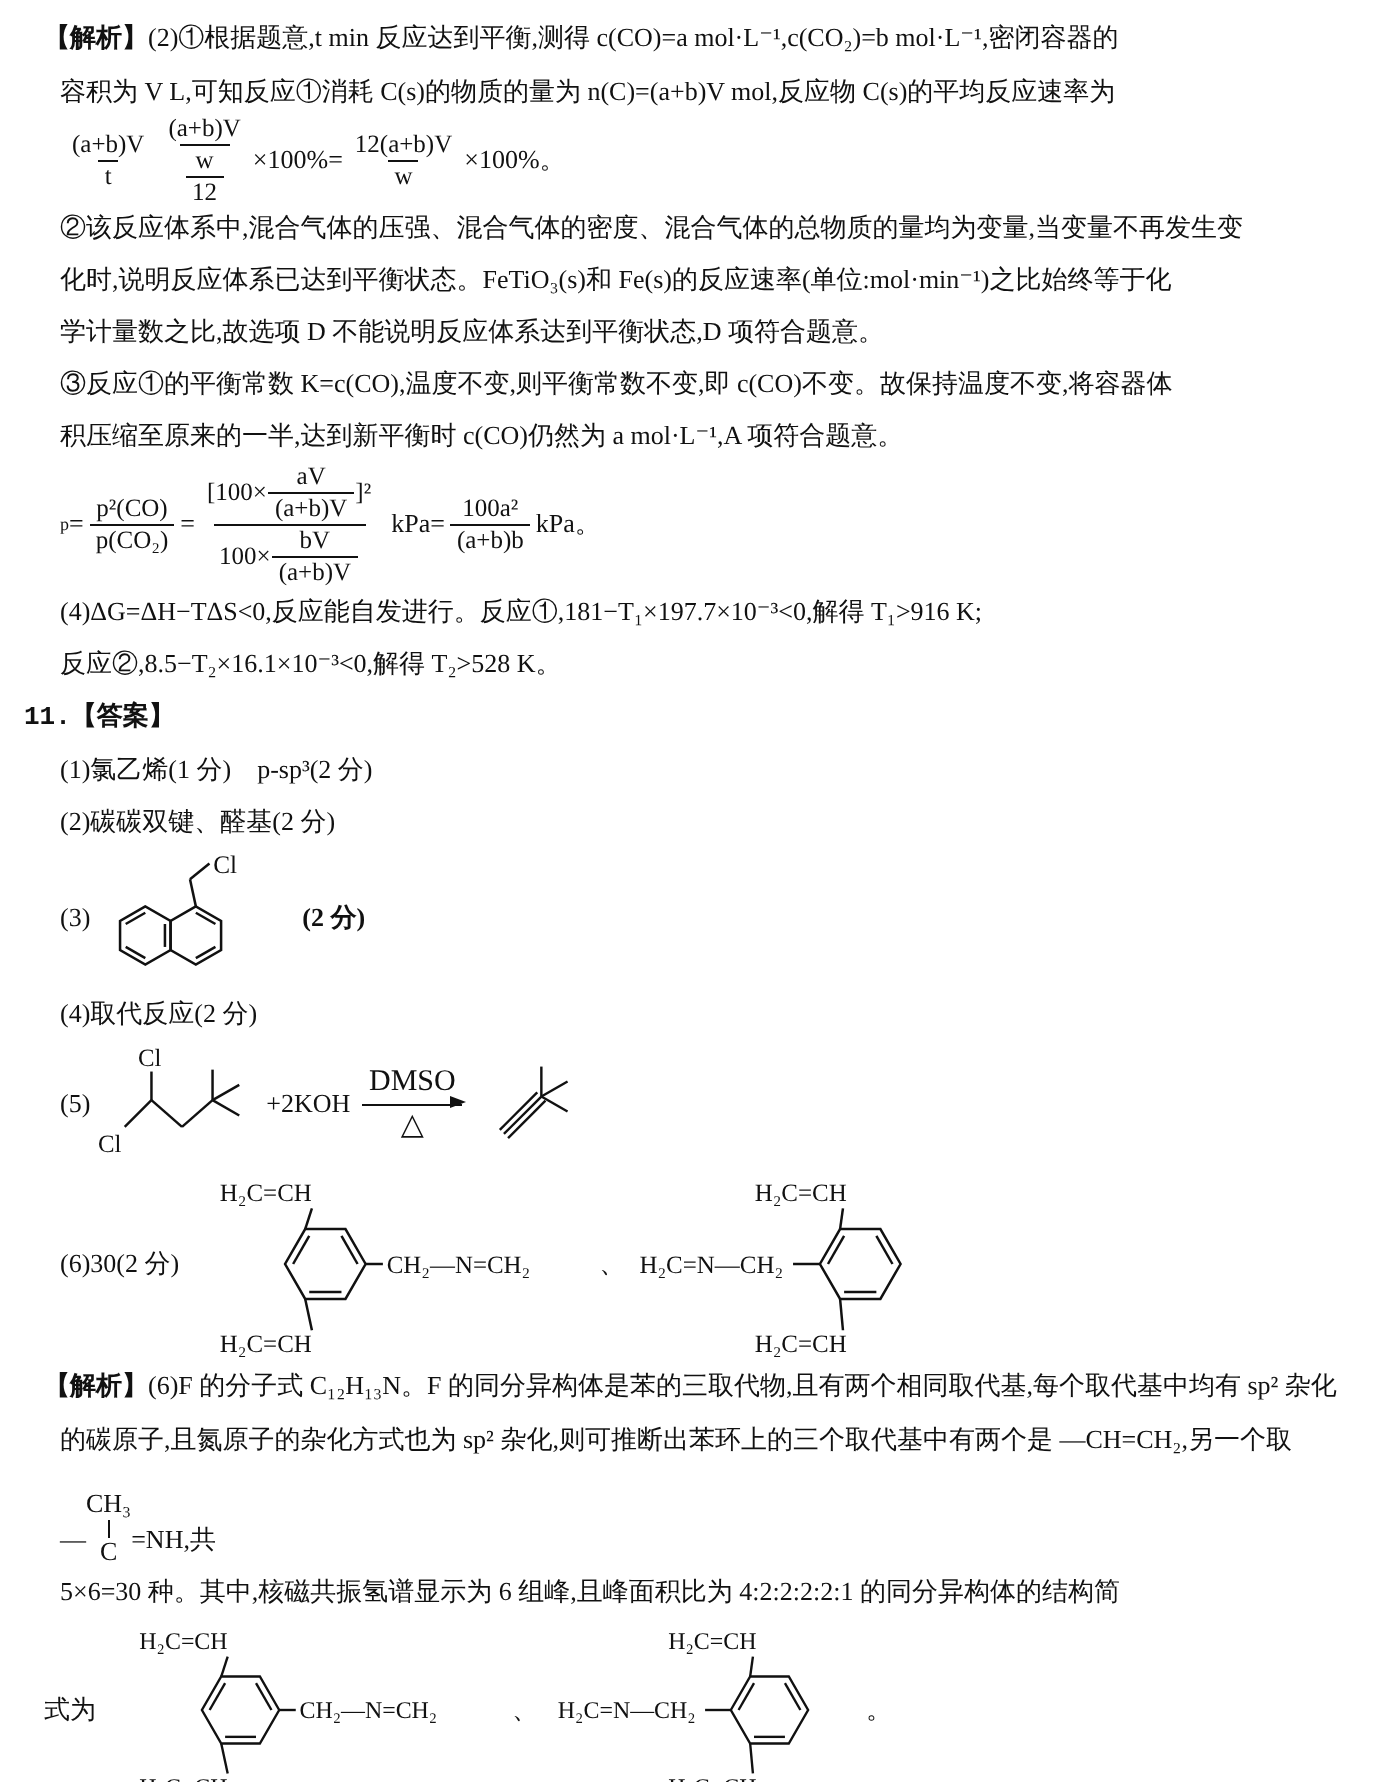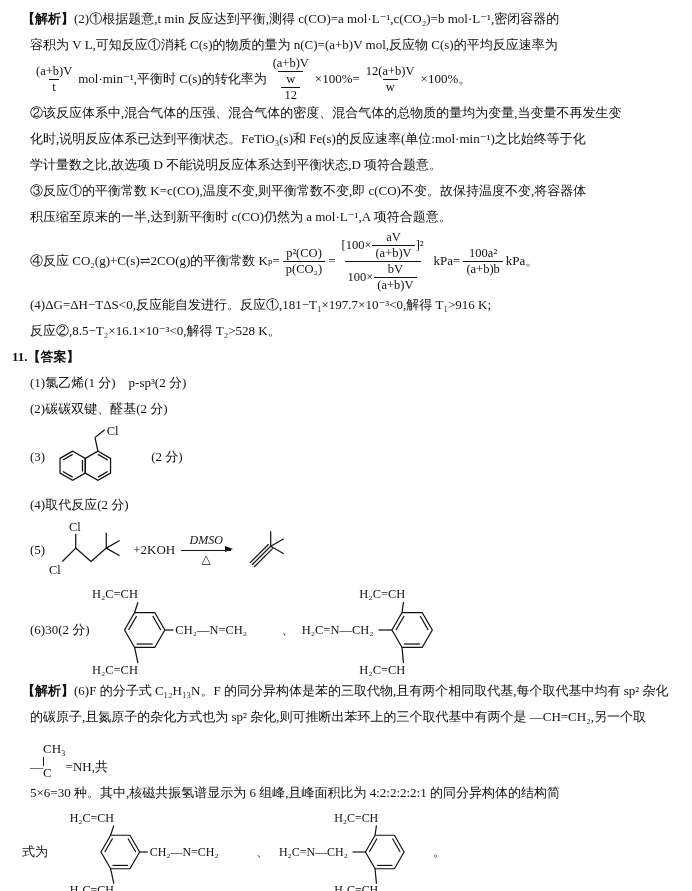--- a/index.html
+++ b/index.html
@@ -4,57 +4,56 @@
 <style>
   html,body{margin:0;padding:0;background:#f7f7f5;}
   body{
     width:692px;height:891px;overflow:hidden;box-sizing:border-box;
     background:#ffffff;color:#111;
     padding:6px 12px 0 22px;
     font-family:"Liberation Serif","DejaVu Serif",serif;
     font-size:13px;line-height:26px;
   }
   .line{white-space:nowrap;}
-  .bold{font-weight:bold;}
+  .bold{font-weight:bold;font-family:Liberation Mono, monospace;}
   .eqrow{display:flex;align-items:center;white-space:nowrap;}
   .baserow{display:flex;align-items:flex-end;white-space:nowrap;}
   .frac{display:inline-flex;flex-direction:column;align-items:center;vertical-align:middle;margin:0 3px;line-height:1.2;font-size:12.5px;}
   .frac .num{padding:0 3px;}
   .frac .den{border-top:1px solid #111;padding:0 3px;}
   .frac .num,.frac .den{display:flex;align-items:center;justify-content:center;}
   .subp{font-size:9px;vertical-align:sub;}
   .indent1{margin-left:8px;}
   .item{margin-left:8px;}
   .h14{margin-left:-10px;}
   svg{display:block;}
   svg text{font-family:"Liberation Serif","DejaVu Serif",serif;font-size:13px;fill:#111;}
   .rxn-arrow{display:inline-flex;flex-direction:column;align-items:center;margin:0 6px;line-height:1.1;}
-  .rxn-arrow .cond{font-size:12px;font-style:italic;}
+  .rxn-arrow .cond{font-size:15px;}
   .arrow-line{width:50px;height:0;border-top:1.5px solid #111;position:relative;margin:2px 0;}
   .arrow-line::after{content:"";position:absolute;right:-2px;top:-4.5px;border-left:8px solid #111;border-top:3.5px solid transparent;border-bottom:3.5px solid transparent;}
-  .cstack{display:inline-flex;flex-direction:column;line-height:1.1;}
+  .cstack{display:inline-flex;flex-direction:column;align-items:center;line-height:1.1;}
   .vbar{width:1px;height:9px;background:#111;}
   .sep{margin:0 4px;}
-  .score{margin-left:6px;}
+  .score{margin-left:6px;font-weight:bold;}
   .gap20{margin-left:14px;}
 </style>
 </head>
 <body>
 
 <div class="line">
   <span class="bold">【解析】</span><span>(2)①根据题意,t min 反应达到平衡,测得 c(CO)=a mol·L⁻¹,c(CO₂)=b mol·L⁻¹,密闭容器的</span>
 </div>
 <div class="line indent1">容积为 V L,可知反应①消耗 C(s)的物质的量为 n(C)=(a+b)V mol,反应物 C(s)的平均反应速率为</div>
 
 <div class="eqrow indent1" style="height:42px;">
   <span class="frac">
     <span class="num">(a+b)V</span>
     <span class="den">t</span>
   </span>
-  <span>mol·min⁻¹,平衡时 C(s)的转化率为</span>
   <span class="frac">
     <span class="num">(a+b)V</span>
     <span class="den">
       <span class="frac" style="margin:0;">
         <span class="num">w</span>
         <span class="den">12</span>
       </span>
     </span>
   </span>
   <span>×100%=</span>
@@ -66,21 +65,20 @@
 </div>
 
 <div class="line indent1">②该反应体系中,混合气体的压强、混合气体的密度、混合气体的总物质的量均为变量,当变量不再发生变</div>
 <div class="line indent1">化时,说明反应体系已达到平衡状态。FeTiO₃(s)和 Fe(s)的反应速率(单位:mol·min⁻¹)之比始终等于化</div>
 <div class="line indent1">学计量数之比,故选项 D 不能说明反应体系达到平衡状态,D 项符合题意。</div>
 
 <div class="line indent1">③反应①的平衡常数 K=c(CO),温度不变,则平衡常数不变,即 c(CO)不变。故保持温度不变,将容器体</div>
 <div class="line indent1">积压缩至原来的一半,达到新平衡时 c(CO)仍然为 a mol·L⁻¹,A 项符合题意。</div>
 
 <div class="eqrow indent1" style="height:62px;">
-  <span>④反应 CO₂(g)+C(s)⇌2CO(g)的平衡常数 K</span>
     <span class="subp">p</span>
     <span>=</span>
   <span class="frac">
     <span class="num">p²(CO)</span>
     <span class="den">p(CO₂)</span>
   </span>
   <span>=</span>
   <span class="frac">
     <span class="num">
       <span>[100×</span>
@@ -164,21 +162,21 @@
       <line x1="36" y1="24" x2="50" y2="16"></line>
       <line x1="36" y1="24" x2="50" y2="32"></line>
       <line x1="36" y1="24" x2="16" y2="44"></line>
       <line x1="38.2" y1="26.2" x2="18.2" y2="46.2"></line>
       <line x1="33.8" y1="21.8" x2="13.8" y2="41.8"></line>
     </g>
   </svg>
 </div>
 
 <div class="eqrow item" style="height:96px;">
-  <span class="gap20" style="margin-left:0;">(6)30(2 分)</span>
+  <span class="gap20" style="margin-left:0;margin-right:18px;">(6)30(2 分)</span>
   <svg width="188" height="96" viewBox="0 0 196 100">
     <g stroke="#111" stroke-width="1.3" fill="none">
       <polygon points="78,50 67.5,31.8 46.5,31.8 36,50 46.5,68.2 67.5,68.2"></polygon>
       <line x1="73.8" y1="50" x2="65.4" y2="35.4"></line>
       <line x1="48.6" y1="35.4" x2="40.2" y2="50"></line>
       <line x1="48.6" y1="64.6" x2="65.4" y2="64.6"></line>
       <line x1="50" y1="21" x2="46.5" y2="31.8"></line>
       <line x1="50" y1="84.5" x2="46.5" y2="68.2"></line>
       <line x1="78" y1="50" x2="87" y2="50"></line>
     </g>

